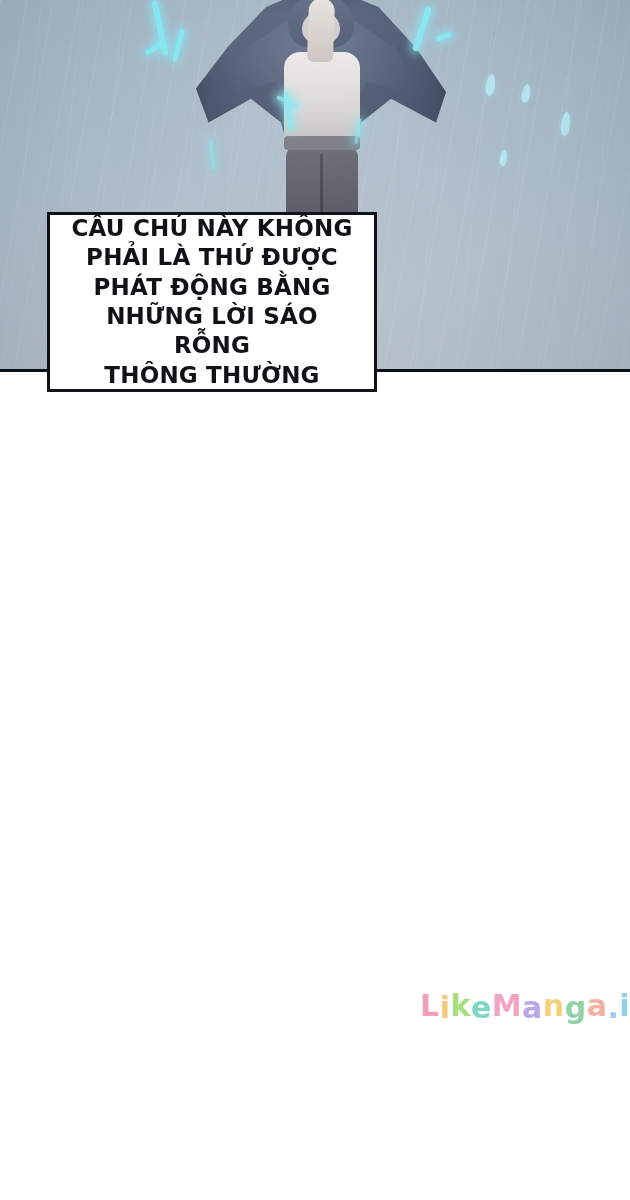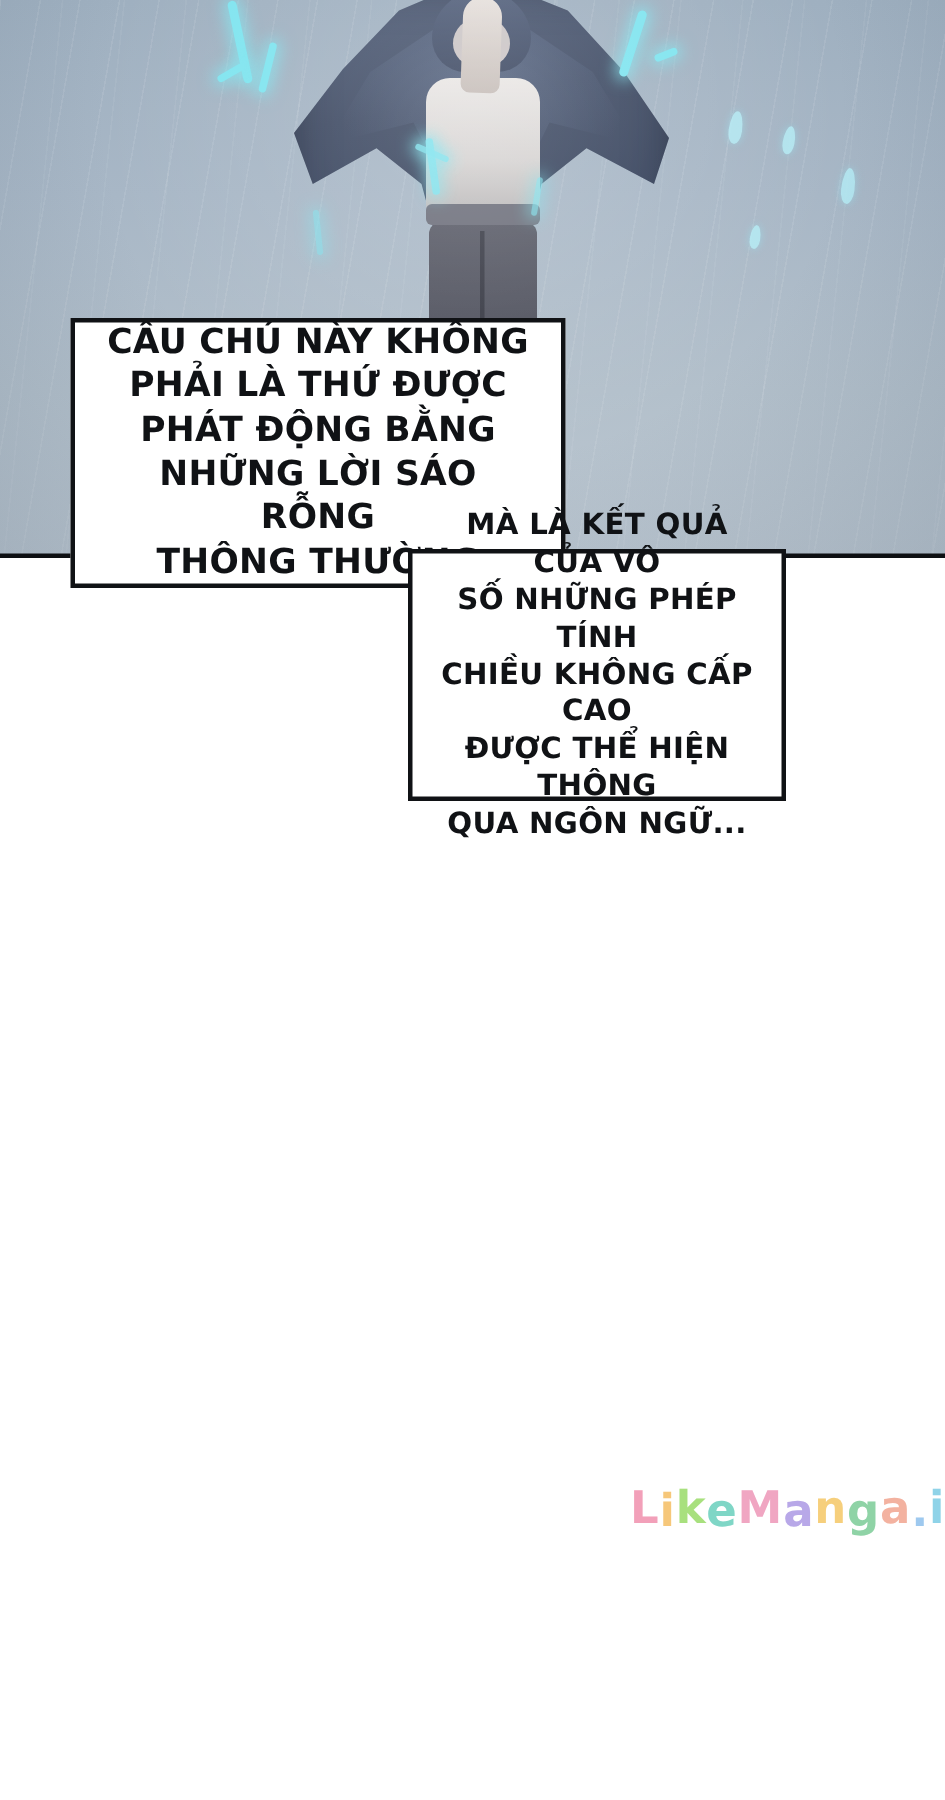--- a/index.html
+++ b/index.html
@@ -310,22 +310,17 @@
     <div class="bottom-edge-line"></div>
     <div class="bottom-frame-line"></div>
   </div>
 
   <div class="bubble" id="bubble-1">CÂU CHÚ NÀY KHÔNG
 PHẢI LÀ THỨ ĐƯỢC
 PHÁT ĐỘNG BẰNG
 NHỮNG LỜI SÁO RỖNG
 THÔNG THƯỜNG</div>
 
-  <div class="bubble" id="bubble-2">MÀ LÀ KẾT QUẢ CỦA VÔ
-SỐ NHỮNG PHÉP TÍNH
-CHIỀU KHÔNG CẤP CAO
-ĐƯỢC THỂ HIỆN THÔNG
-QUA NGÔN NGỮ...</div>
 
 
   <div class="watermark" id="watermark"><span style="color: rgb(242, 160, 185);">L</span><span style="color: rgb(246, 199, 122); transform: translateY(2px);">i</span><span style="color: rgb(168, 224, 126);">k</span><span style="color: rgb(127, 214, 198); transform: translateY(2px);">e</span><span style="color: rgb(240, 166, 194);">M</span><span style="color: rgb(184, 168, 232); transform: translateY(2px);">a</span><span style="color: rgb(246, 207, 124);">n</span><span style="color: rgb(143, 211, 166); transform: translateY(2px);">g</span><span style="color: rgb(243, 178, 160);">a</span><span style="color: rgb(158, 201, 239); transform: translateY(2px);">.</span><span style="color: rgb(143, 211, 232);">i</span><span style="color: rgb(244, 167, 195); transform: translateY(2px);">o</span></div>
 
 </div>
 
 </body></html>

